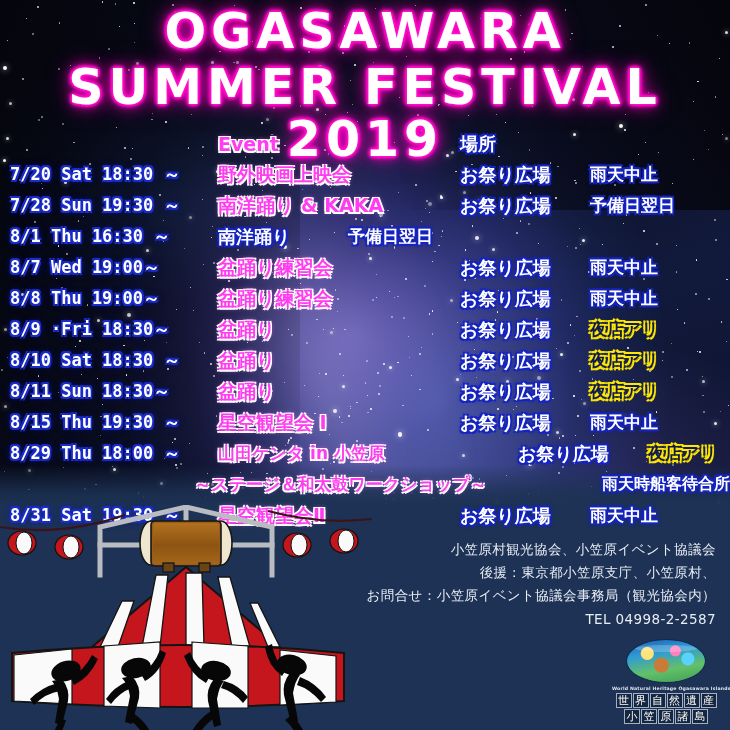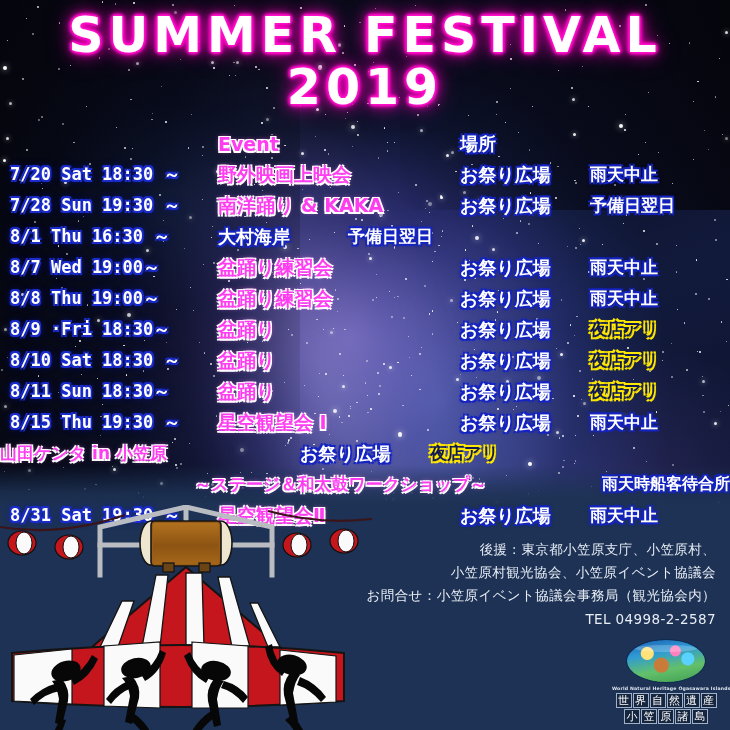--- a/index.html
+++ b/index.html
@@ -902,20 +902,21 @@
         <i style="left: 473.5px; top: 277.4px; width: 2.1px; height: 2.1px; opacity: 0.96;"></i>
         <i style="left: 27.9px; top: 468.6px; width: 3px; height: 3px; opacity: 0.48; box-shadow: rgba(255, 255, 255, 0.85) 0px 0px 4.8px;"></i>
         <i style="left: 1.4px; top: 368.9px; width: 2.1px; height: 2.1px; opacity: 0.48;"></i>
       </div>
   </div>
 
   <div class="ground-fade"></div>
   <div class="ground"></div>
 
   <div class="title-block">
+    <div class="title-line title-1">OGASAWARA</div>
     <div class="title-line title-2">SUMMER FESTIVAL 2019</div>
   </div>
 
   <div class="schedule" id="schedule">
     <div class="row head">
       <div class="c-date"></div>
       <div class="c-event">Event</div>
       <div class="c-venue">場所</div>
       <div class="c-note"></div>
     </div>
@@ -926,21 +927,21 @@
         <div class="c-note">雨天中止</div>
       </div>
       <div class="row">
         <div class="c-date">7/28 Sun 19:30 ～</div>
         <div class="c-event">南洋踊り &amp; KAKA</div>
         <div class="c-venue">お祭り広場</div>
         <div class="c-note">予備日翌日</div>
       </div>
       <div class="row">
         <div class="c-date">8/1  Thu 16:30 ～</div>
-        <div class="c-venue">大村海岸</div>
+        <div class="c-venue">南洋踊り</div>
         <div class="c-note">予備日翌日</div>
       </div>
       <div class="row">
         <div class="c-date">8/7  Wed 19:00～</div>
         <div class="c-event">盆踊り練習会</div>
         <div class="c-venue">お祭り広場</div>
         <div class="c-note">雨天中止</div>
       </div>
       <div class="row">
         <div class="c-date">8/8  Thu 19:00～</div>
@@ -966,41 +967,42 @@
         <div class="c-venue">お祭り広場</div>
         <div class="c-note hl">夜店アリ</div>
       </div>
       <div class="row">
         <div class="c-date">8/15 Thu 19:30 ～</div>
         <div class="c-event">星空観望会 Ⅰ</div>
         <div class="c-venue">お祭り広場</div>
         <div class="c-note">雨天中止</div>
       </div>
       <div class="row">
+        <div class="c-date">8/29 Thu 18:00 ～</div>
         <div class="c-event small wide">山田ケンタ in 小笠原</div>
         <div class="c-venue">お祭り広場</div>
         <div class="c-note hl">夜店アリ</div>
       </div>
       <div class="row sub">
         <div class="c-date"></div>
         <div class="c-event small wide">～ステージ＆和太鼓ワークショップ～</div>
         <div class="c-venue"></div>
         <div class="c-note wide">雨天時船客待合所</div>
       </div>
       <div class="row">
         <div class="c-date">8/31 Sat 19:30 ～</div>
         <div class="c-event">星空観望会Ⅱ</div>
         <div class="c-venue">お祭り広場</div>
         <div class="c-note">雨天中止</div>
       </div>
     </div>
 
   <div class="credits">
+    <div>小笠原村観光協会、小笠原イベント協議会</div>
     <div>後援：東京都小笠原支庁、小笠原村、</div>
-    <div>小笠原村観光協会、小笠原イベント協議会</div>
     <div>お問合せ：小笠原イベント協議会事務局（観光協会内）</div>
     <div>TEL  04998-2-2587</div>
   </div>
 
   <div class="heritage">
     <div class="heritage-oval"></div>
     <div class="heritage-en">World Natural Heritage Ogasawara Islands</div>
     <div class="heritage-grid" id="heritage-grid">
         <div class="hrow">
           <div class="hc">世</div>

